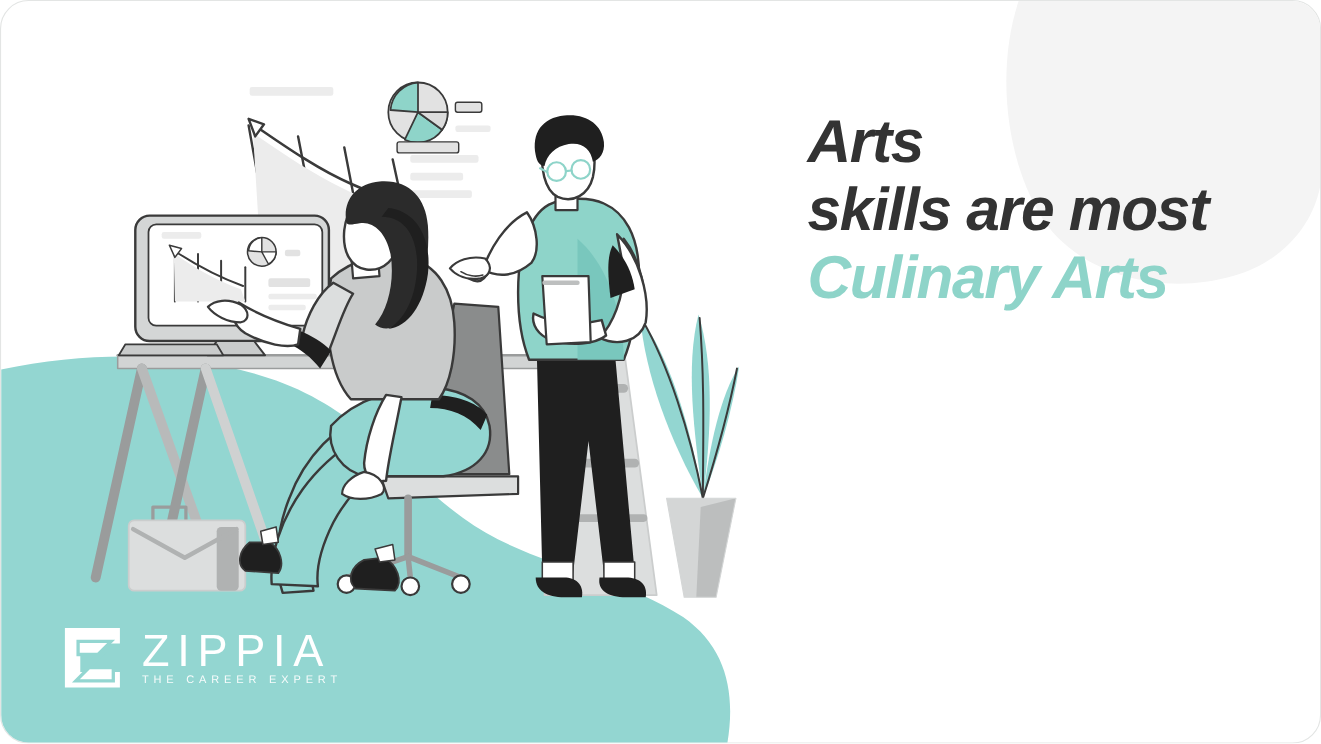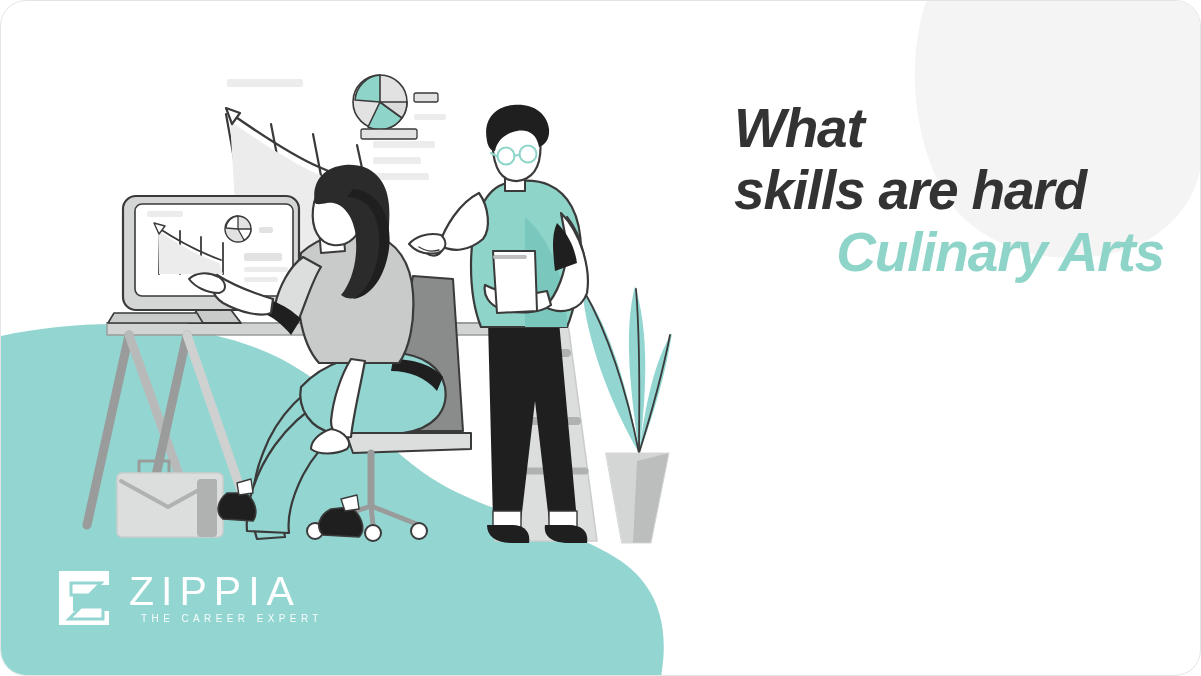--- a/index.html
+++ b/index.html
@@ -35,21 +35,21 @@
   }
   #headline .line {
     font-style: italic;
     font-weight: bold;
     font-size: 55px;
     line-height: 62px;
     letter-spacing: -1.2px;
     color: #333333;
     white-space: nowrap;
   }
-  #headline .accent { color: #8ed4c9; text-align: right; }
+  #headline .accent { color: #8ed4c9; }
   #headline .qmark  { color: #333333; }
 
   
   #logo-block {
     position: absolute;
     left: 54px;
     top: 566px;
     display: flex;
     align-items: center;
     gap: 16px;
@@ -65,21 +65,20 @@
     letter-spacing: 7px;
     line-height: 42px;
     font-weight: 400;
   }
   #logo-word .tag {
     color: #ffffff;
     font-size: 10px;
     letter-spacing: 4.4px;
     line-height: 14px;
     opacity: .93;
-    margin-left: 12px;
   }
 </style>
 </head>
 <body>
 
 <div id="card">
 
   <svg class="layer" viewBox="0 0 1201 676" xmlns="http://www.w3.org/2000/svg">
 
     <path d="M925 0 C905 60 912 140 945 195 C975 245 1050 270 1120 250 C1175 234 1201 190 1201 150 L1201 0 Z" fill="#f4f4f4"></path>
@@ -316,22 +315,22 @@
                  C352 280 358 254 354 230 C350 210 338 200 326 202
                  C320 203 316 204 314 202 Z" fill="#2b2b2b" stroke="none"></path>
         <path d="M346 196 C368 196 380 216 378 246 C376 272 366 290 352 298
                  C370 296 384 276 388 248 C392 214 376 190 352 188 Z" fill="#1f1f1f" stroke="none"></path>
       </g>
 
     </g>
   </svg>
 
   <div id="headline">
-    <div class="line">What</div>
-    <div class="line">skills are hard</div>
+    <div class="line">Arts</div>
+    <div class="line">skills are most</div>
     <div class="line accent">Culinary Arts</div>
   </div>
 
   <div id="logo-block">
     <svg width="58" height="62" viewBox="0 0 58 62">
       <path d="M4 4 H54 V18 H18 V44 H54 V58 H4 Z" fill="#ffffff"></path>
       <path d="M16 16 H46 L22 40 H48 V52 H14 L38 28 H16 Z" fill="#ffffff" stroke="#93d6d1" stroke-width="3"></path>
     </svg>
     <div id="logo-word">
       <span class="word">ZIPPIA</span>

